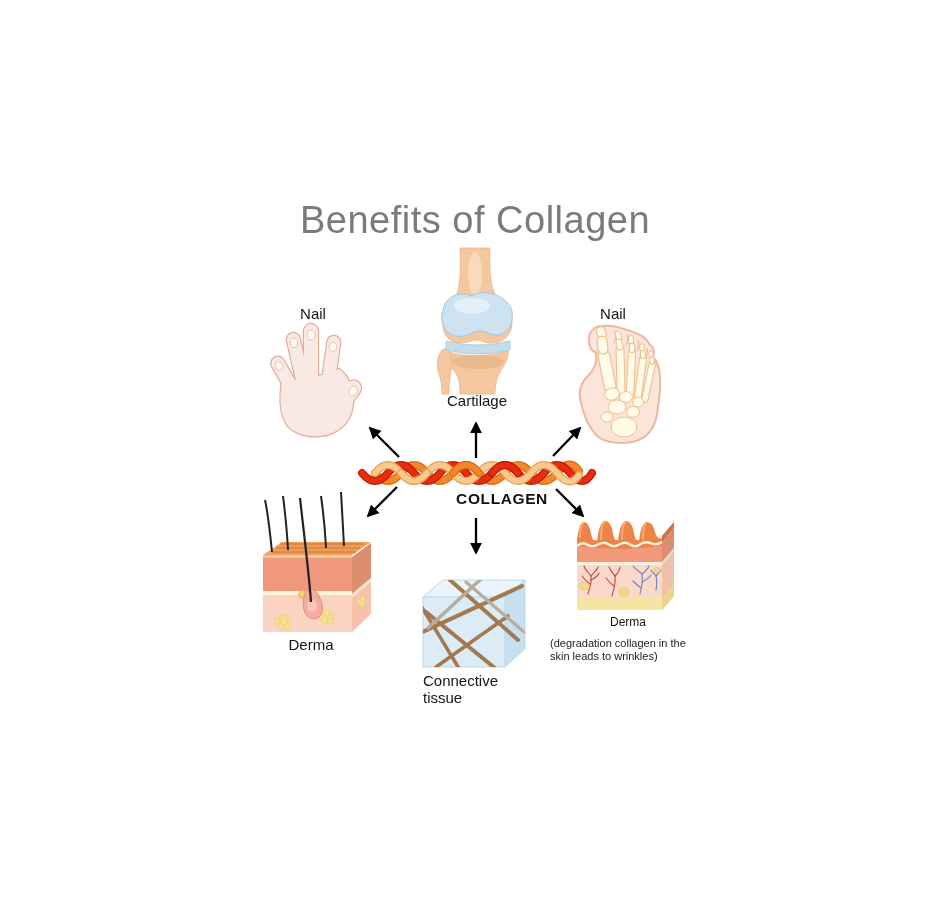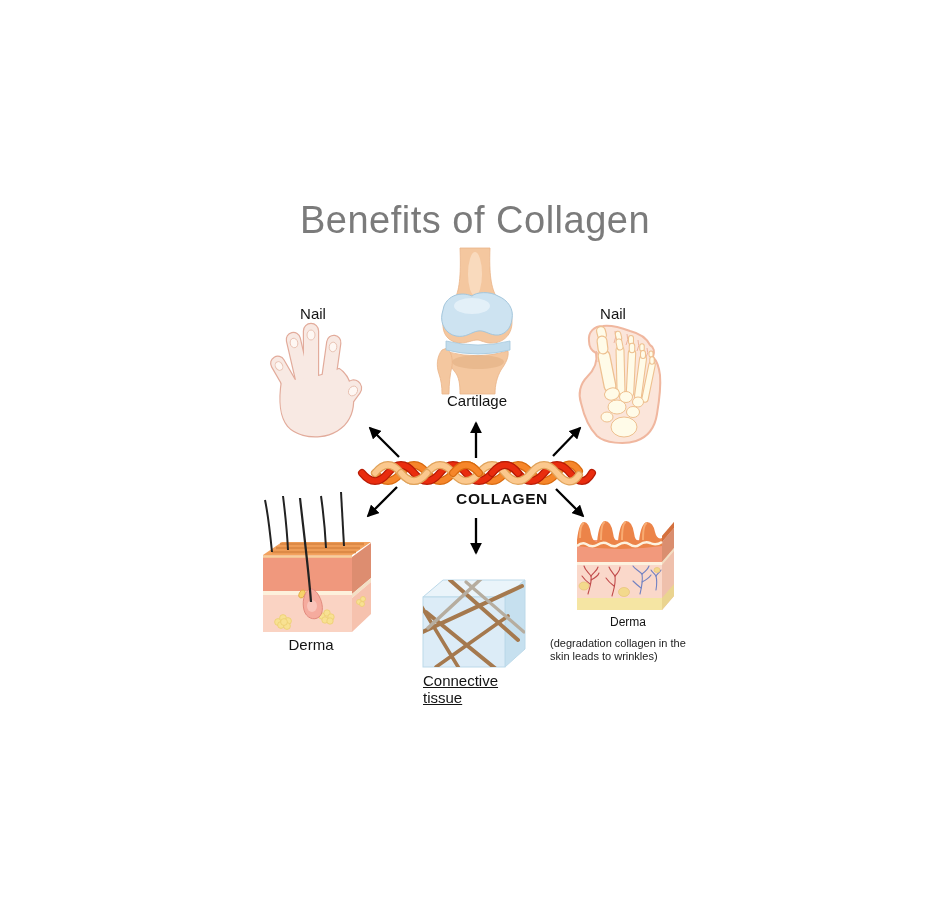--- a/index.html
+++ b/index.html
@@ -3,21 +3,21 @@
 <meta charset="utf-8">
 <style>
   html,body{margin:0;padding:0;background:#fff;}
   .canvas{position:relative;width:950px;height:903px;background:#ffffff;overflow:hidden;
           font-family:"Liberation Sans",sans-serif;}
   .abs{position:absolute;}
   .title{position:absolute;left:475px;top:199px;transform:translateX(-50%);
          font-size:38px;font-weight:400;color:#7b7b7b;letter-spacing:.5px;white-space:nowrap;}
   .lbl{position:absolute;transform:translateX(-50%);font-size:15px;color:#141414;
        text-align:left;white-space:nowrap;line-height:1.15;}
-  .lbl.wrap{white-space:normal;text-decoration:underline;}
+  .lbl.wrap{white-space:normal;}
   .collagen-lbl{position:absolute;left:478px;top:490px;transform:translateX(-50%);
        font-size:15.5px;font-weight:700;color:#111;letter-spacing:.6px;margin-left:24px;}
   .sub{position:absolute;left:628px;top:637px;transform:translateX(-50%);width:156px;
        font-size:11px;color:#222;line-height:1.18;}
   svg.ill{position:absolute;overflow:visible;}
 </style>
 </head>
 <body>
 
 <div class="canvas">

